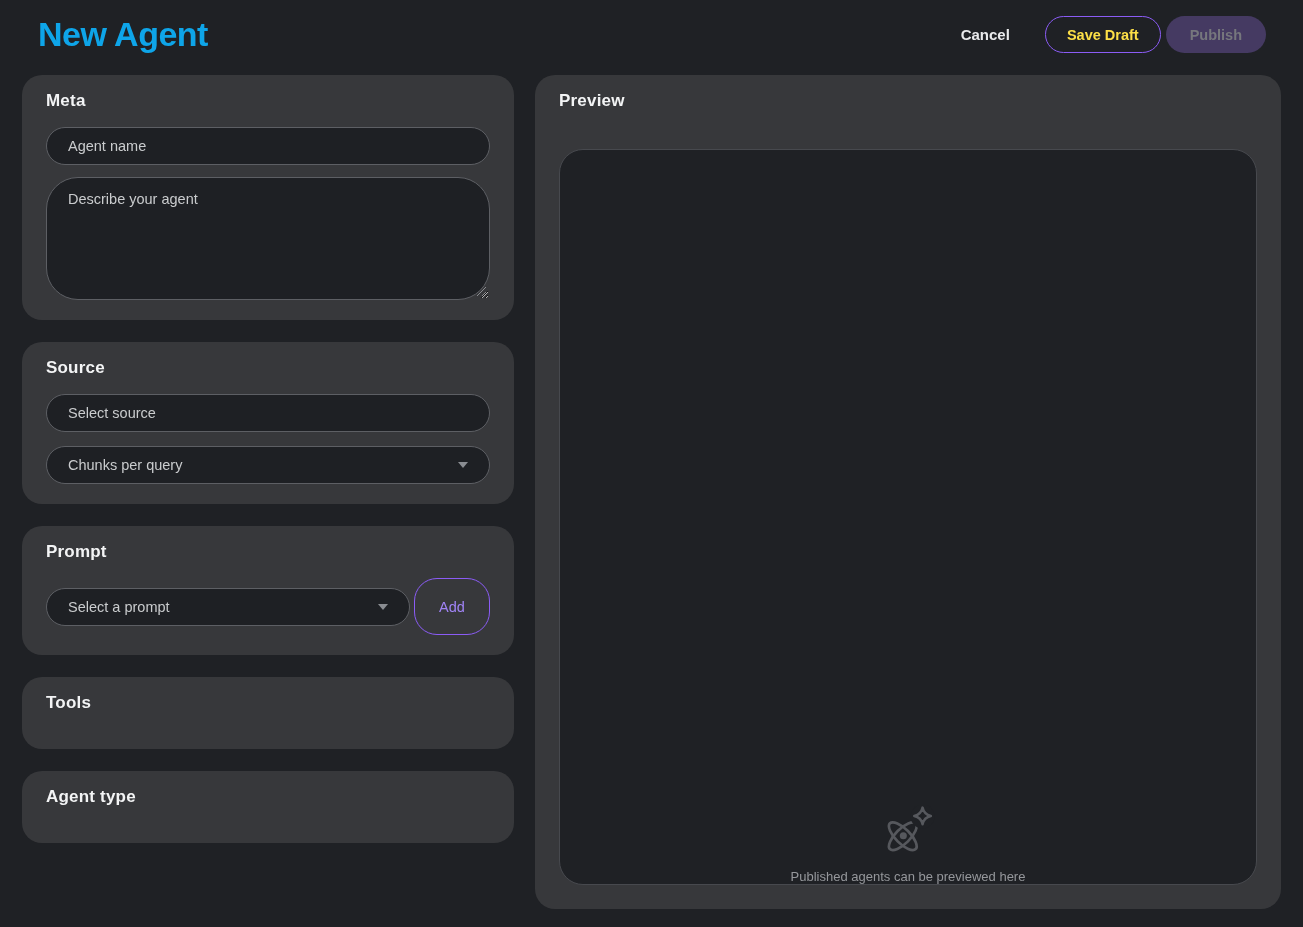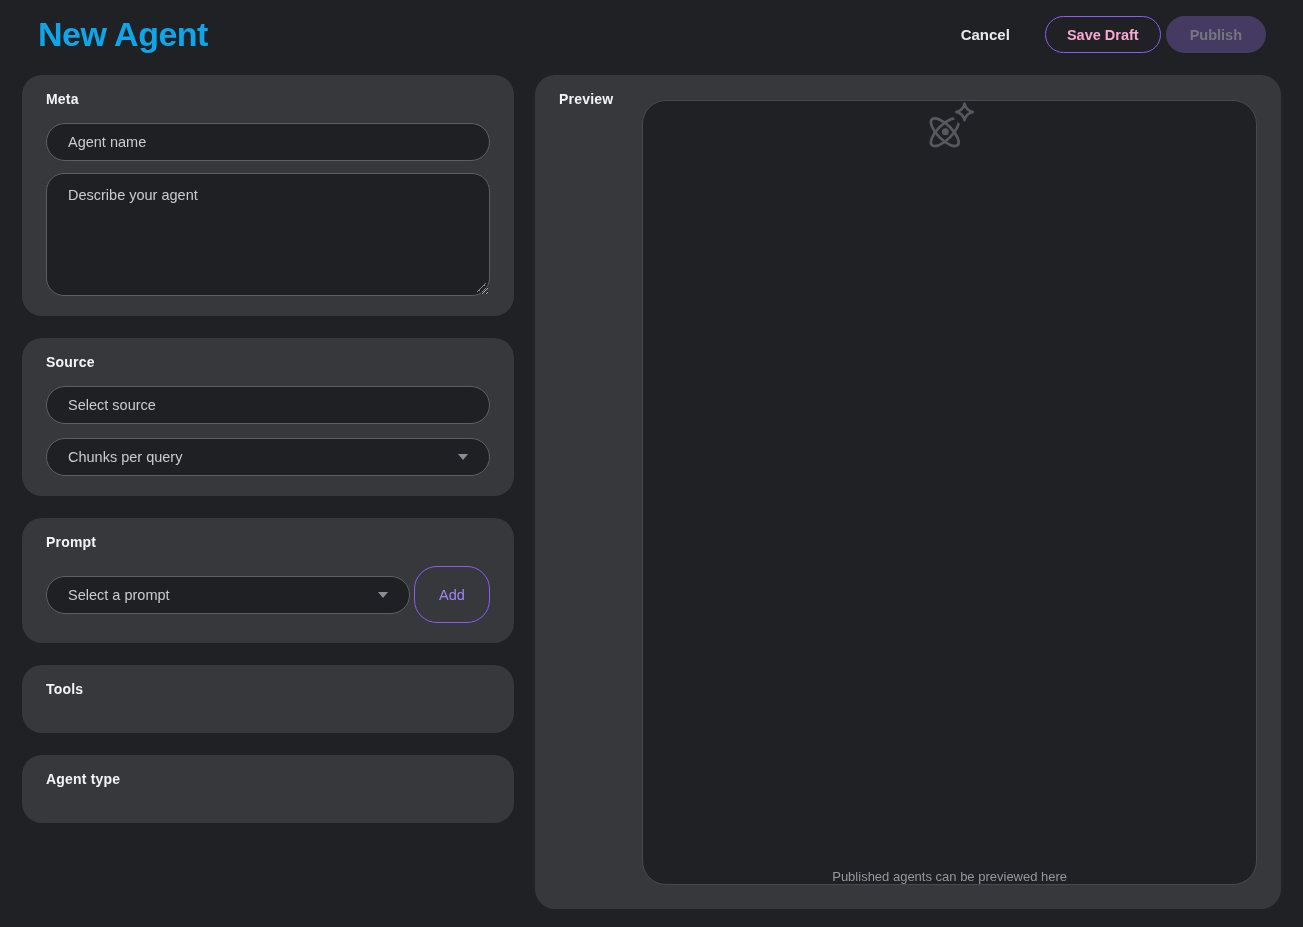--- a/index.html
+++ b/index.html
@@ -41,21 +41,21 @@
     background: none;
     border: none;
     color: #e9eaec;
     font-size: 15px;
     height: auto;
     margin-right: 35px;
   }
   .save-draft-btn {
     background: transparent;
     border: 1.5px solid #8b5cf6;
-    color: #f9a8d4;
+    color: #fde047;
     padding: 0 21px;
     margin-right: 5px;
   }
   .publish-btn {
     background: #453a62;
     border: none;
     color: #76777d;
     padding: 0 24px;
   }
 
@@ -73,21 +73,21 @@
     flex-direction: column;
     gap: 22px;
   }
   .card {
     background: #37383b;
     border-radius: 20px;
     padding: 16px 24px 20px;
     width: 100%;
   }
   .card h2 {
-    font-size: 14px;
+    font-size: 17px;
     font-weight: 700;
     color: #f3f4f5;
     margin-bottom: 16px;
     letter-spacing: 0.2px;
   }
 
   
   .field {
     width: 100%;
     height: 38px;
@@ -104,21 +104,21 @@
     color: #caccce;
     opacity: 1;
   }
   .textarea-wrap { position: relative; margin-top: 12px; }
   textarea.field-area {
     display: block;
     width: 100%;
     height: 123px;
     background: #1e2024;
     border: 1px solid #5d5f64;
-    border-radius: 18px;
+    border-radius: 32px;
     color: #22c55e;
     font-family: inherit;
     font-size: 14.5px;
     padding: 13px 21px;
     resize: both;
     outline: none;
   }
   .resize-handle {
     position: absolute;
     right: 4px;
@@ -162,35 +162,35 @@
     font-size: 14.5px;
     font-weight: 500;
     cursor: pointer;
   }
 
   
   .preview-card {
     flex: 1;
     height: 834px;
     display: flex;
-    flex-direction: row;
+    flex-direction: column;
     padding: 16px 24px 24px;
     gap: 29px;
   }
   .preview-card h2 { margin-bottom: 0; }
   .preview-area {
     flex: 1;
     margin-top: 9px;
     background: #1f2125;
     border: 1px solid #47494e;
     border-radius: 24px;
     display: flex;
     flex-direction: column;
     align-items: center;
-    justify-content: space-between;
+    justify-content: flex-end;
   }
   .preview-empty-text {
     margin-top: 12px;
     font-size: 13px;
     color: #95979b;
   }
 </style>
 </head>
 <body>
 

